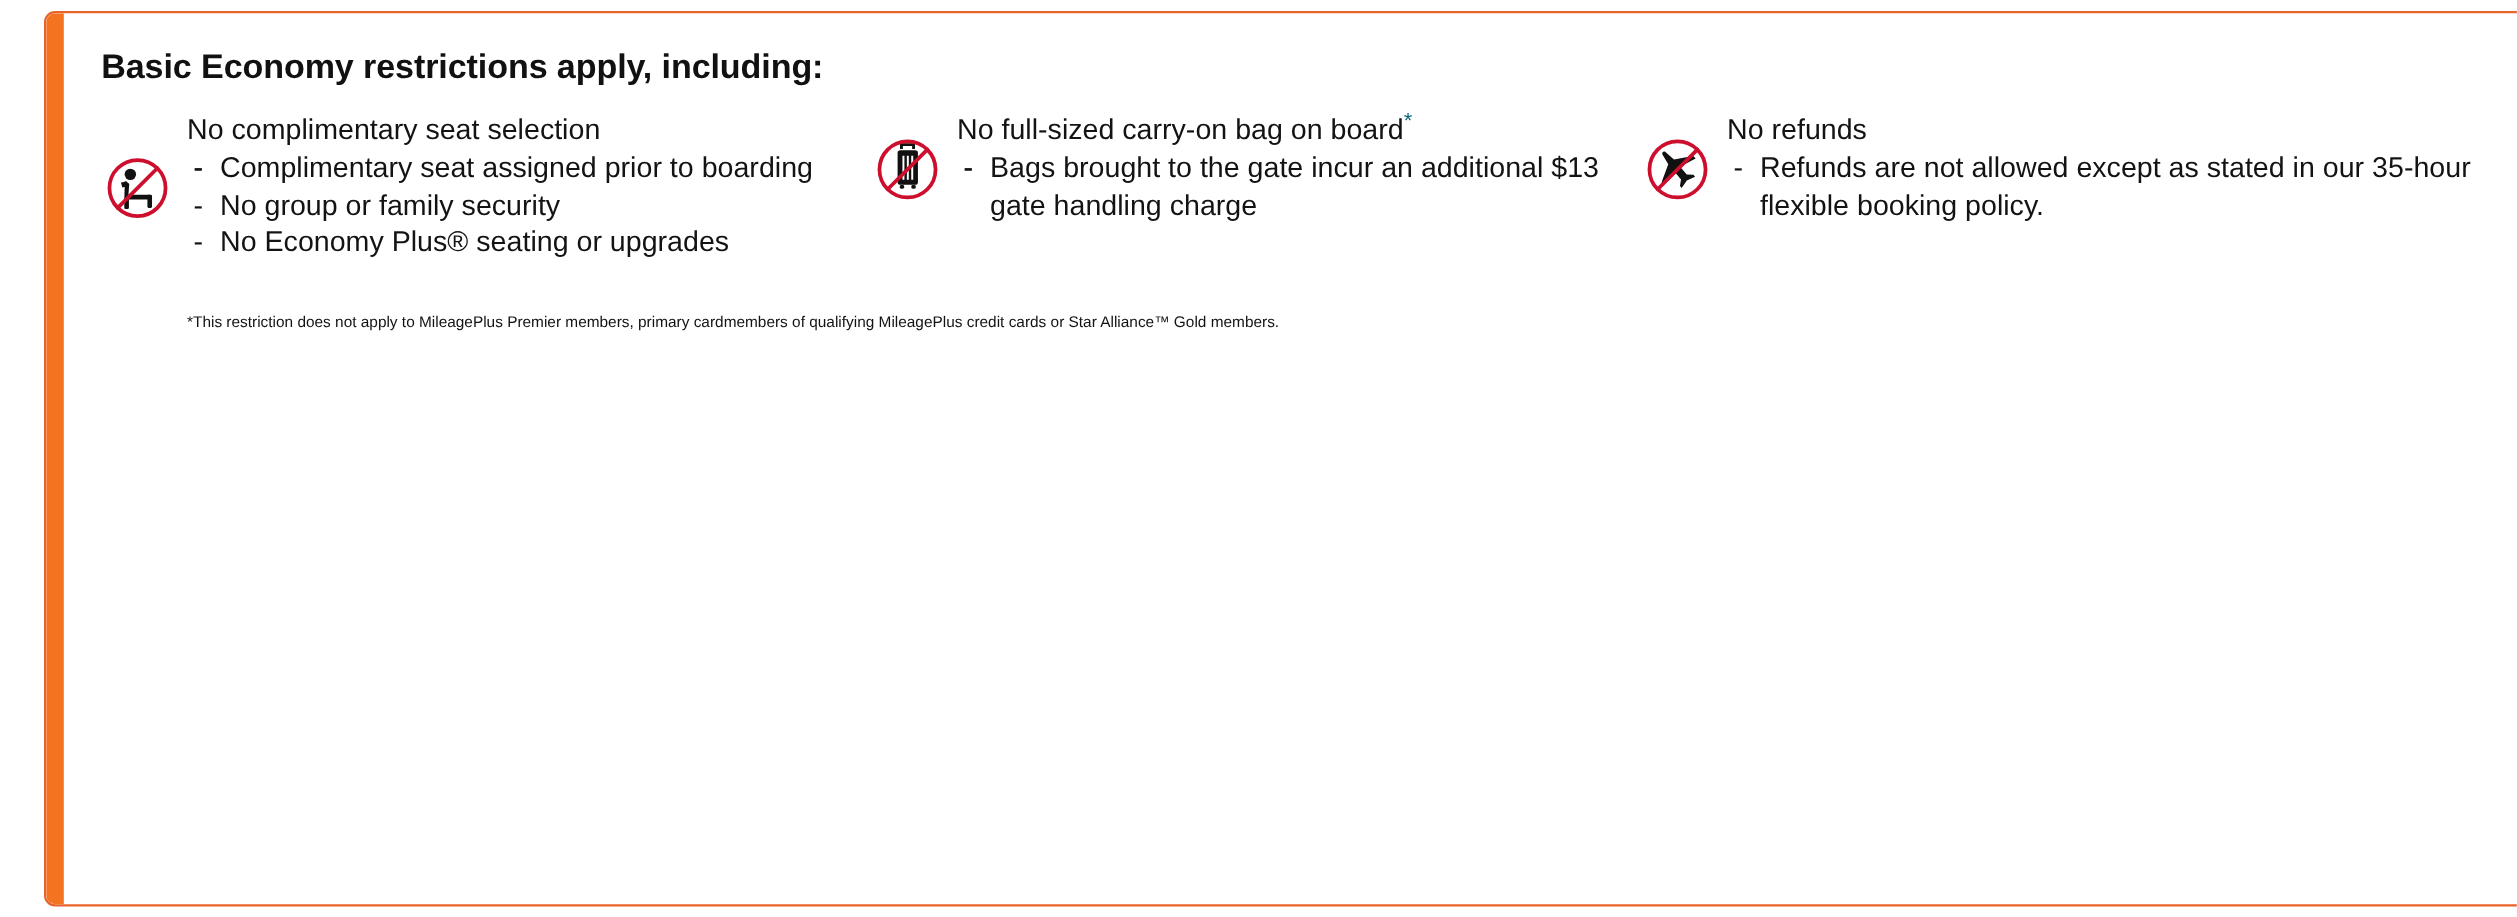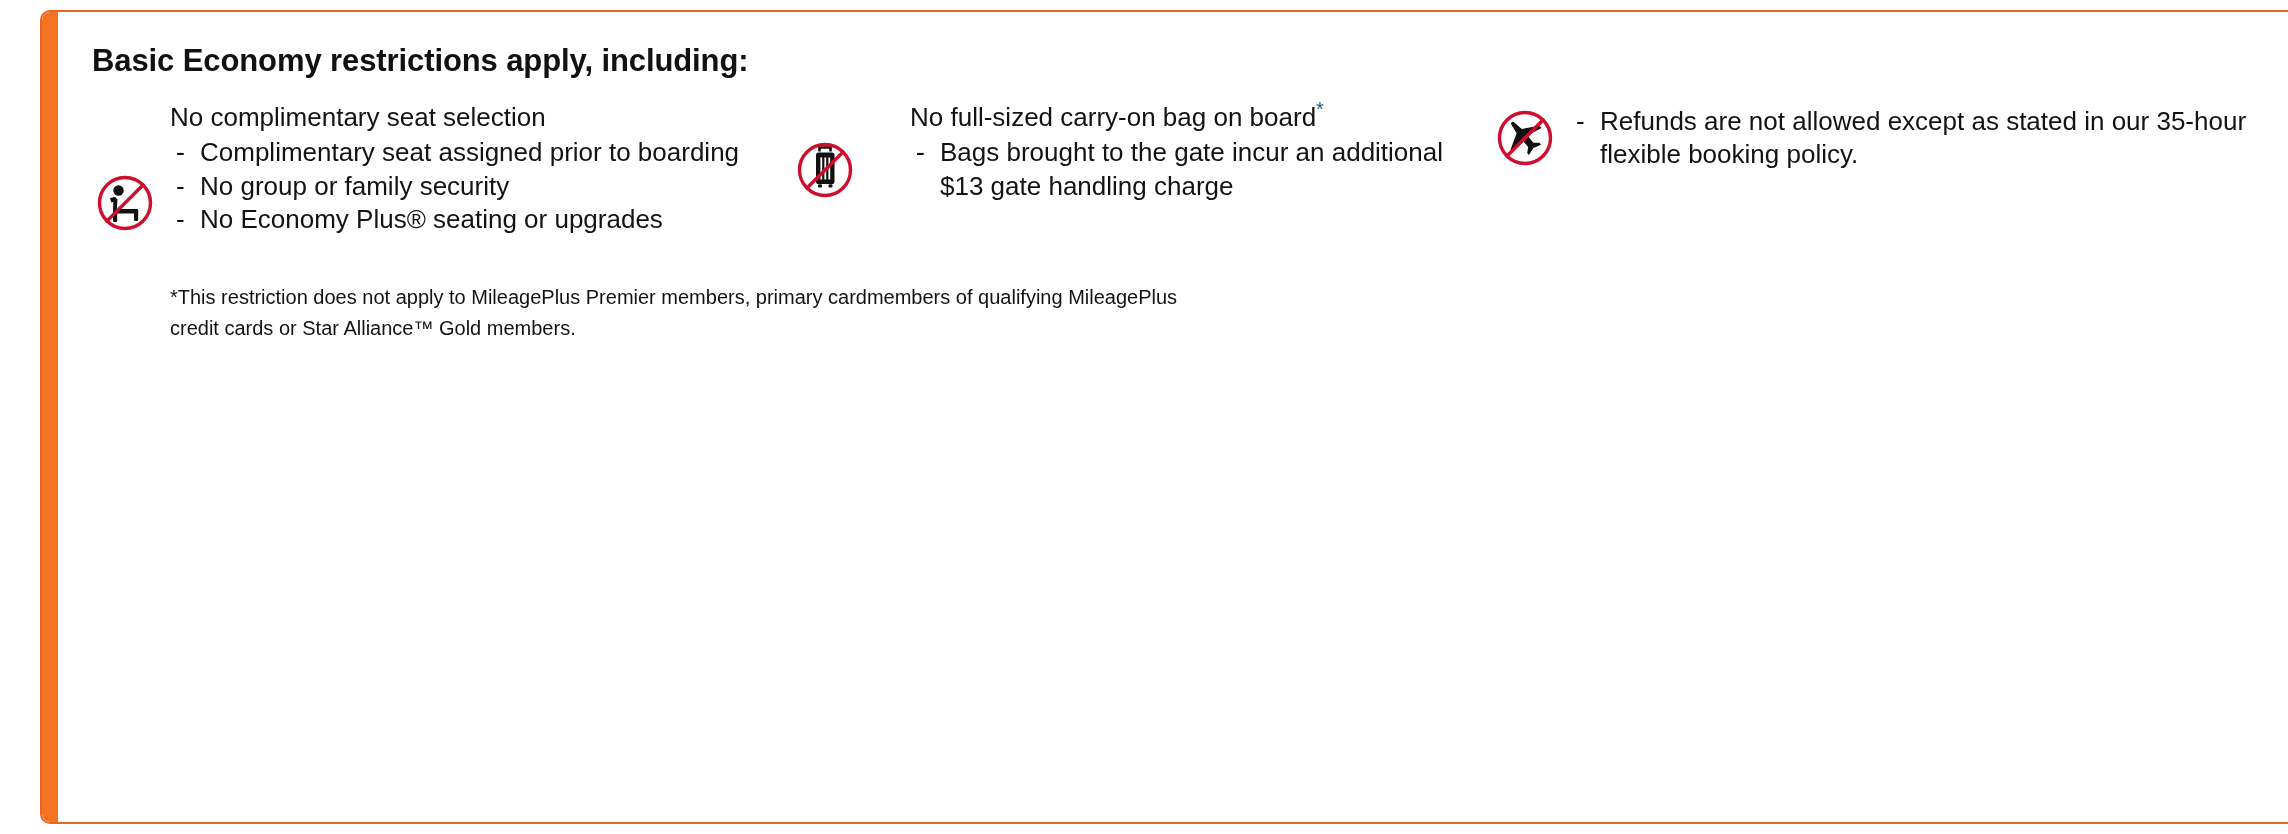--- a/index.html
+++ b/index.html
@@ -69,25 +69,25 @@
 
   
   .columns {
     display: flex;
     align-items: flex-start;
     gap: 0px;
   }
 
   .restriction-col {
     display: flex;
-    align-items: flex-end;
+    align-items: center;
     box-sizing: border-box;
   }
   .col-1 { width: 700px; padding-right: 20px; }
-  .col-2 { width: 700px; padding-right: 20px; gap: 40px; }
+  .col-2 { width: 700px; padding-right: 20px; }
   .col-3 { width: 760px; }
 
   .icon-slot {
     flex: 0 0 auto;
     width: 66px;
     height: 66px;
     margin-top: 4px;
     margin-right: 12px;
     display: flex;
     align-items: center;
@@ -131,21 +131,21 @@
     position: absolute;
     left: 6px;
     top: 0;
     color: #131313;
   }
 
   
   .footnote {
     margin-top: 46px;
     margin-left: 78px;
-    font-size: 20px;
+    font-size: 14px;
     line-height: 1.55;
     color: #131313;
     max-width: 1010px;
   }
 </style>
 </head>
 <body>
 
 <div class="canvas">
 
@@ -224,20 +224,21 @@
                 <g transform="rotate(-40 32 32)">
                   <path d="M30.3 12.5 C31.2 11.0 32.8 11.0 33.7 12.5 L35.4 23.0 L49.5 31.0 C50.6 31.6 51.0 32.4 51.0 33.4 L51.0 35.0 L35.4 31.6 L35.4 41.0 L40.0 45.0 L40.0 47.4 L32.0 45.2 L24.0 47.4 L24.0 45.0 L28.6 41.0 L28.6 31.6 L13.0 35.0 L13.0 33.4 C13.0 32.4 13.4 31.6 14.5 31.0 L28.6 23.0 Z" fill="#111111"></path>
                 </g>
 
                 <circle cx="32" cy="32" r="25.5" fill="none" stroke="#CE0E2D" stroke-width="3.4"></circle>
                 <line x1="14.0" y1="50.0" x2="50.0" y2="14.0" stroke="#CE0E2D" stroke-width="3.4" stroke-linecap="round"></line>
               </g>
             </svg>
           </span>
           <div class="col-text">
+            <p class="restriction-head"><span>No refunds</span></p>
             <ul class="sub-list">
               <li><span class="dash">-</span><span>Refunds are not allowed except as stated in our 35-hour flexible booking policy.</span></li>
             </ul>
           </div>
         </div>
 
       </div>
 
       <p class="footnote">*This restriction does not apply to MileagePlus Premier members, primary cardmembers of qualifying MileagePlus credit cards or Star Alliance™ Gold members.</p>
 

